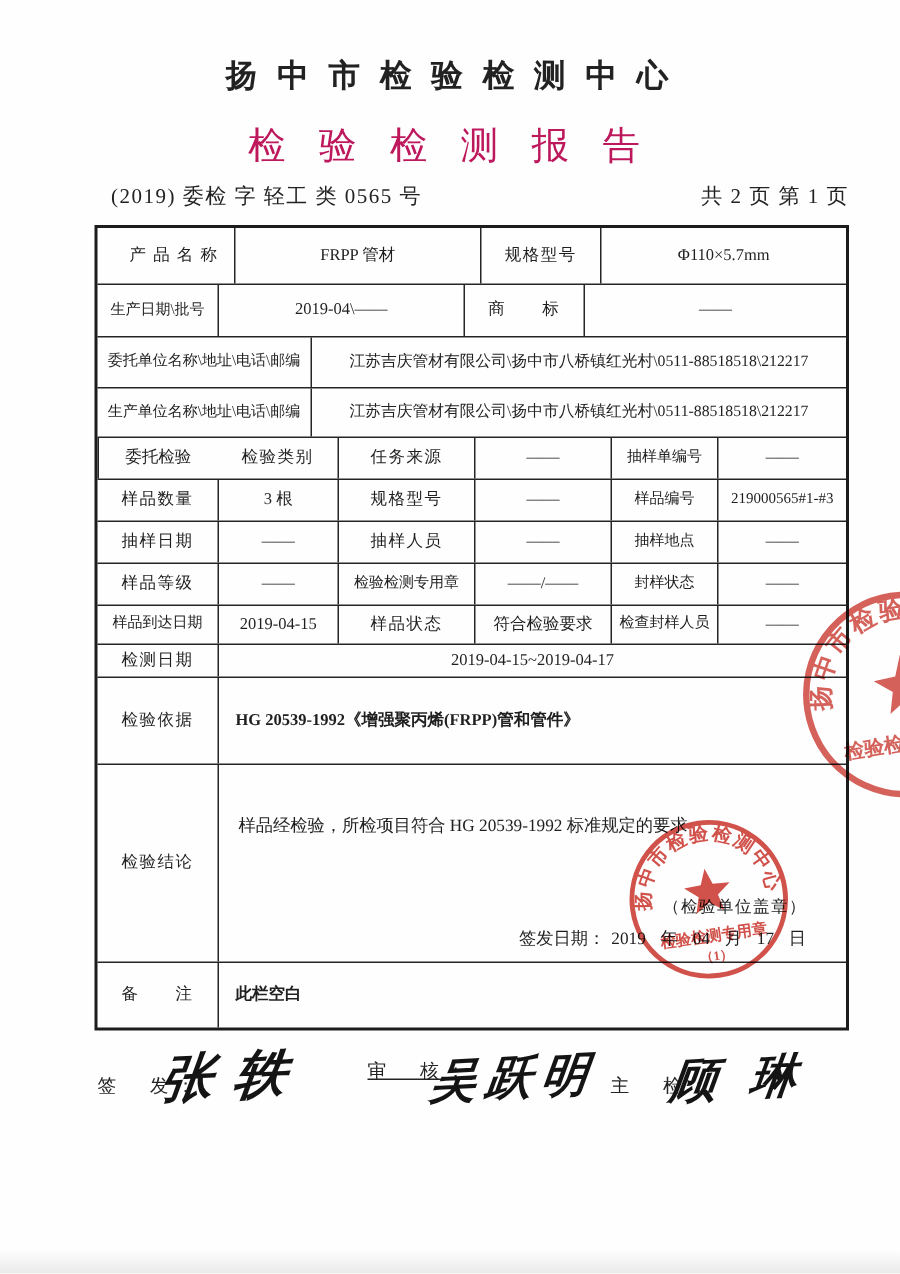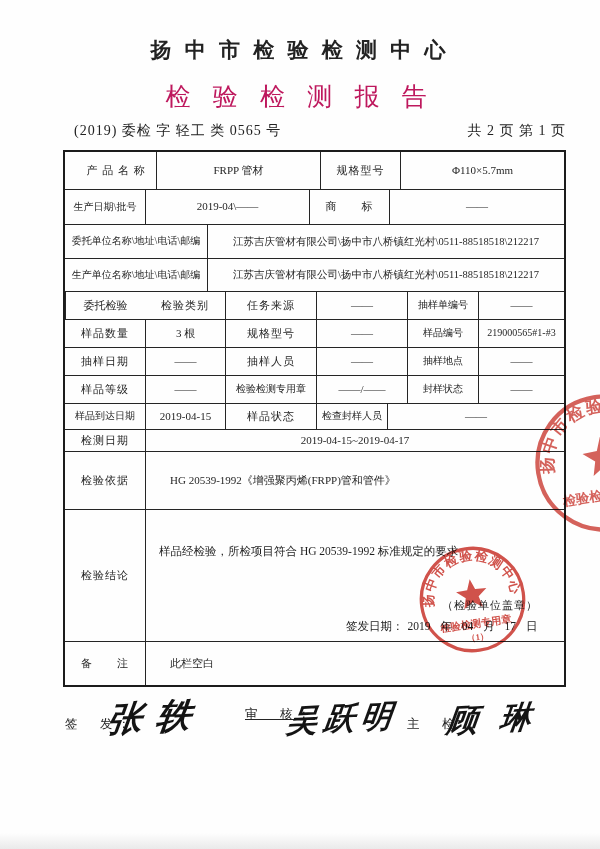--- a/index.html
+++ b/index.html
@@ -24,21 +24,21 @@
   .trow{display:flex;border-top:1.6px solid #252525;box-sizing:border-box;align-items:stretch;}
   .trow.first{border-top:none;margin-left:11px;}
   .tcell{box-sizing:border-box;border-left:1.6px solid #252525;display:flex;
     align-items:center;justify-content:center;text-align:center;
     font-size:11px;padding:0 2px;color:#1f1f1f;line-height:1.25;}
   .tcell.nb{border-left:none;}
   .tcell.grow{flex:1;}
   .lab{letter-spacing:1px;}
   .small{font-size:10px;letter-spacing:0;}
   .valsmall{font-size:10.5px;letter-spacing:0;}
-  .leftal{justify-content:flex-start;text-align:right;padding-left:24px;}
+  .leftal{justify-content:flex-start;text-align:right;padding-left:11px;font-weight:bold;}
   .concl{position:relative;display:block;}
   .concl-text{position:absolute;top:34px;left:13px;font-size:11.5px;}
   .seal-hint{position:absolute;top:89px;left:296px;font-size:11px;letter-spacing:1px;}
   .issue-line{position:absolute;top:109px;left:200px;font-size:11.5px;}
   .issue-line .issue-val{margin-left:4px;word-spacing:7px;}
   
   .stamp{position:absolute;mix-blend-mode:multiply;color:#cb3a32;}
   .stamp svg{display:block;width:100%;height:100%;}
   .stamp-main{left:414px;top:541px;width:117px;height:117px;opacity:.88;transform:rotate(-8deg);}
   .stamp-edge{left:528px;top:387px;width:152px;height:152px;opacity:.8;transform:rotate(-9deg);}
@@ -126,20 +126,21 @@
       <div class="tcell small" style="width:91px">检验检测专用章</div>
       <div class="tcell" style="width:91px">——/——</div>
       <div class="tcell small" style="width:71px">封样状态</div>
       <div class="tcell grow">——</div>
     </div>
 
     <div class="trow" style="height:26px">
       <div class="tcell nb small" style="width:80px">样品到达日期</div>
       <div class="tcell" style="width:80px">2019-04-15</div>
       <div class="tcell lab" style="width:91px">样品状态</div>
+      <div class="tcell" style="width:91px">符合检验要求</div>
       <div class="tcell small" style="width:71px">检查封样人员</div>
       <div class="tcell grow">——</div>
     </div>
 
     <div class="trow" style="height:22px">
       <div class="tcell nb lab" style="width:80px">检测日期</div>
       <div class="tcell grow">2019-04-15~2019-04-17</div>
     </div>
 
     <div class="trow" style="height:58px">

